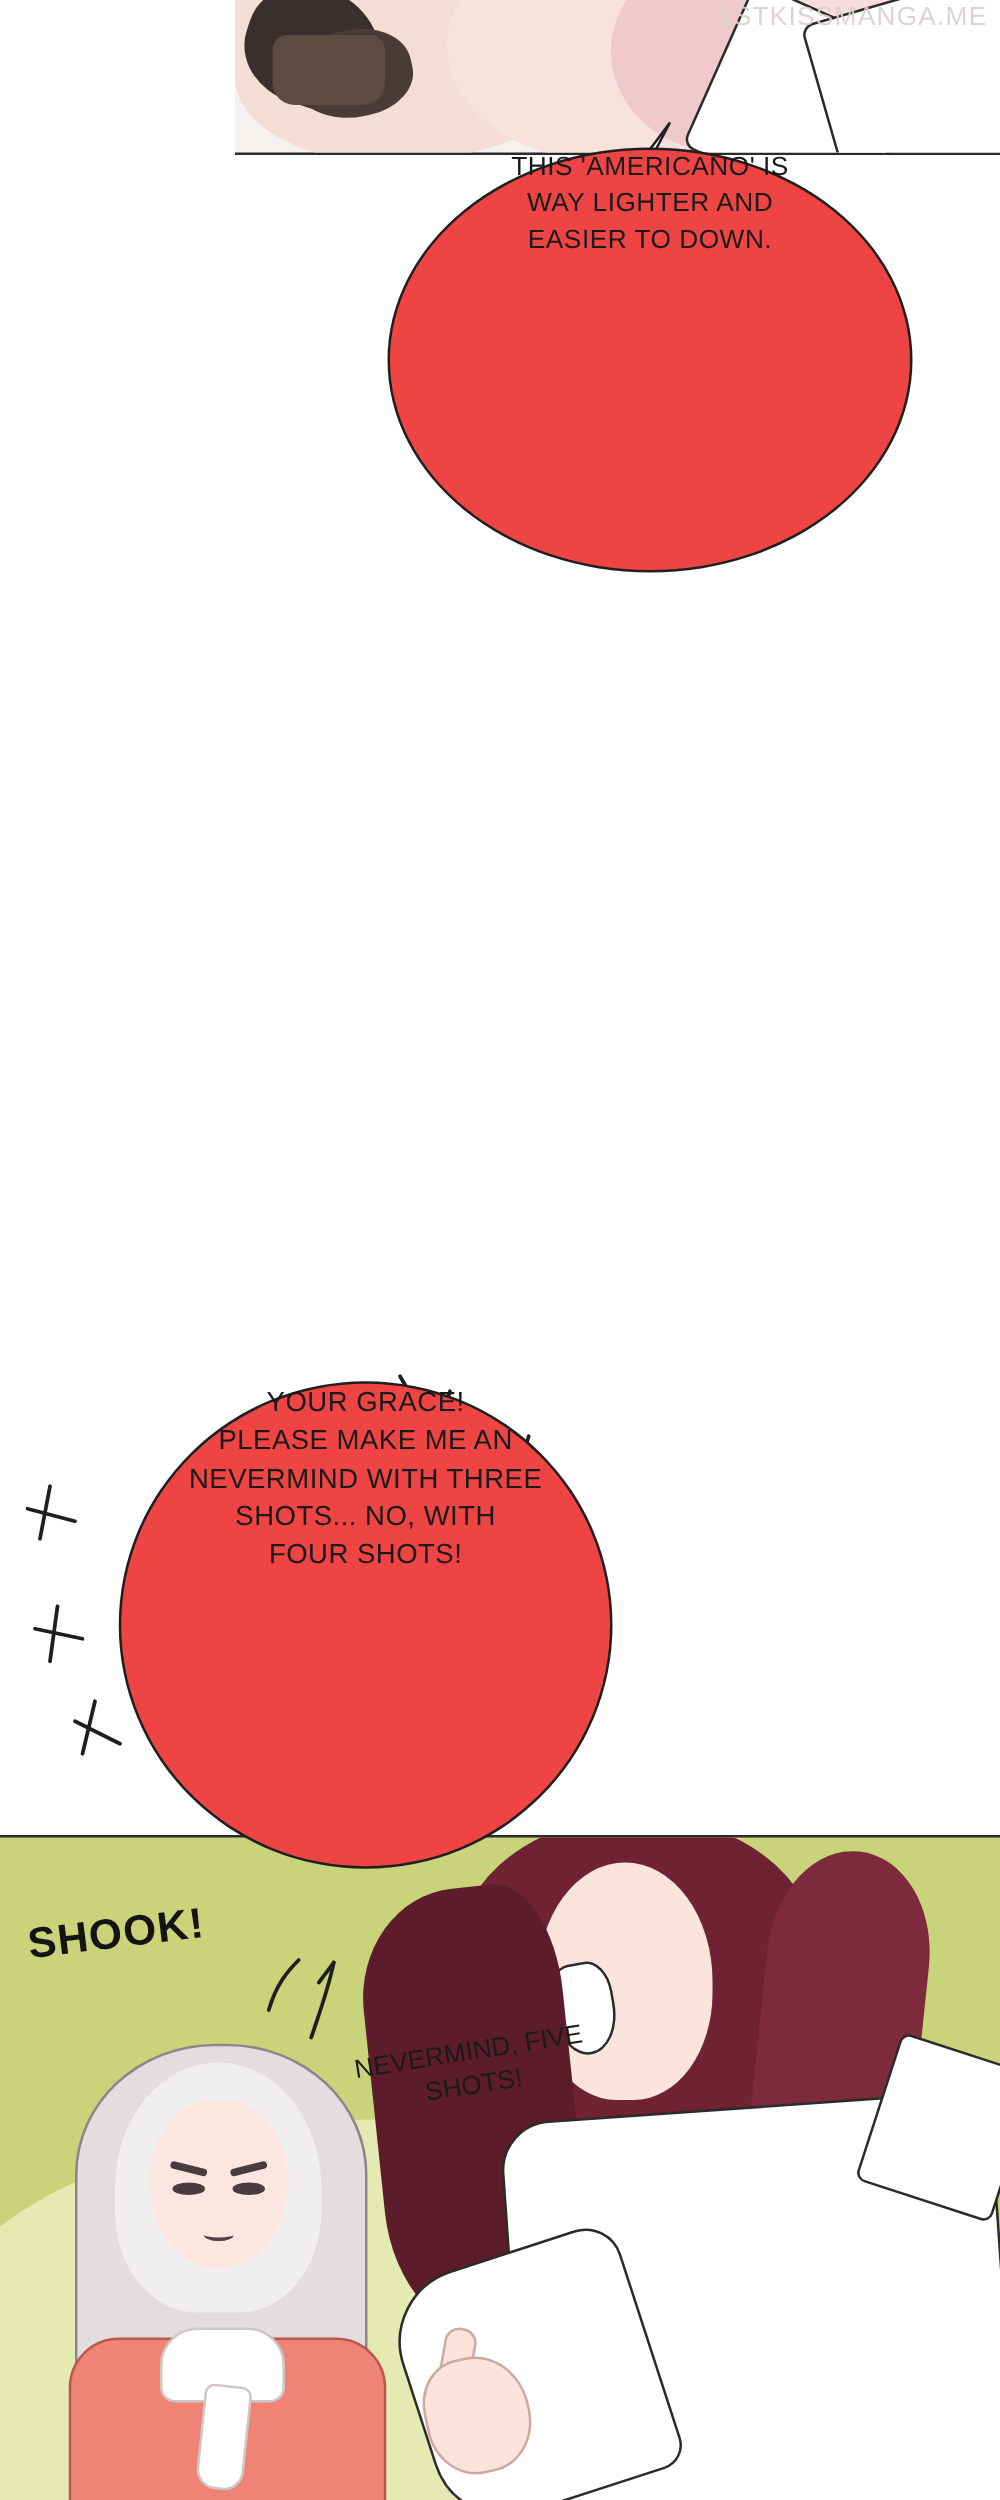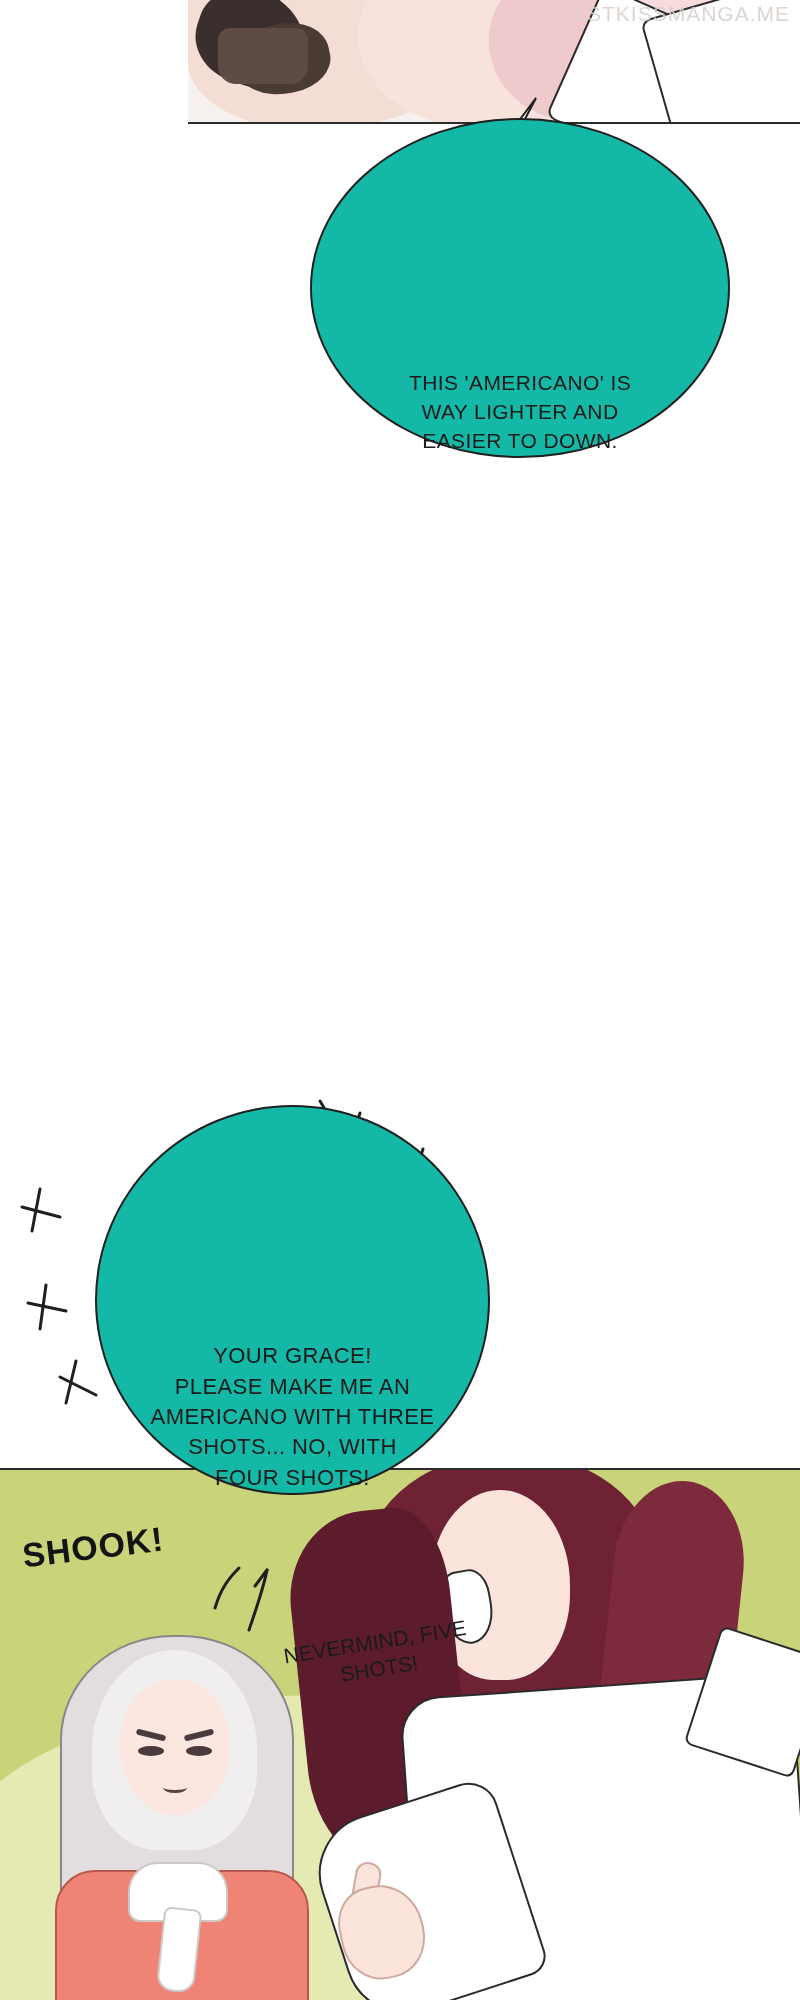--- a/index.html
+++ b/index.html
@@ -114,25 +114,25 @@
     letter-spacing: 1px;
     color: #d8d1cd;
     opacity: 0.9;
     white-space: nowrap;
     user-select: none;
   }
 
   
   .bubble {
     position: absolute;
-    background: #14b8a6;
+    background: #ef4444;
     border: 2px solid #1f1f1f;
     border-radius: 50%;
     display: flex;
-    align-items: flex-end;
+    align-items: flex-start;
     justify-content: center;
     box-sizing: border-box;
     text-align: center;
     color: #1a1a1a;
     letter-spacing: 0.4px;
     line-height: 1.38;
   }
   .bubble .txt { padding: 0 18px; white-space: pre-line; }
 
   #bubble-1 {
@@ -447,21 +447,21 @@
         <line x1="36" y1="200" x2="30" y2="244"></line>
         <line x1="50" y1="292" x2="86" y2="310"></line>
         <line x1="66" y1="276" x2="56" y2="318"></line>
       </g>
     </svg>
   </div>
 
   <div class="bubble" id="bubble-3">
     <div class="txt">YOUR GRACE!
 PLEASE MAKE ME AN
-AMERICANO WITH THREE
+NEVERMIND WITH THREE
 SHOTS... NO, WITH
 FOUR SHOTS!</div>
   </div>
 
   <div class="panel-bottom">
     <div class="pb-bg-light"></div>
 
     <div class="pb-hair-main"></div>
     <div class="pb-hair-strand"></div>
     <div class="pb-face"></div>

